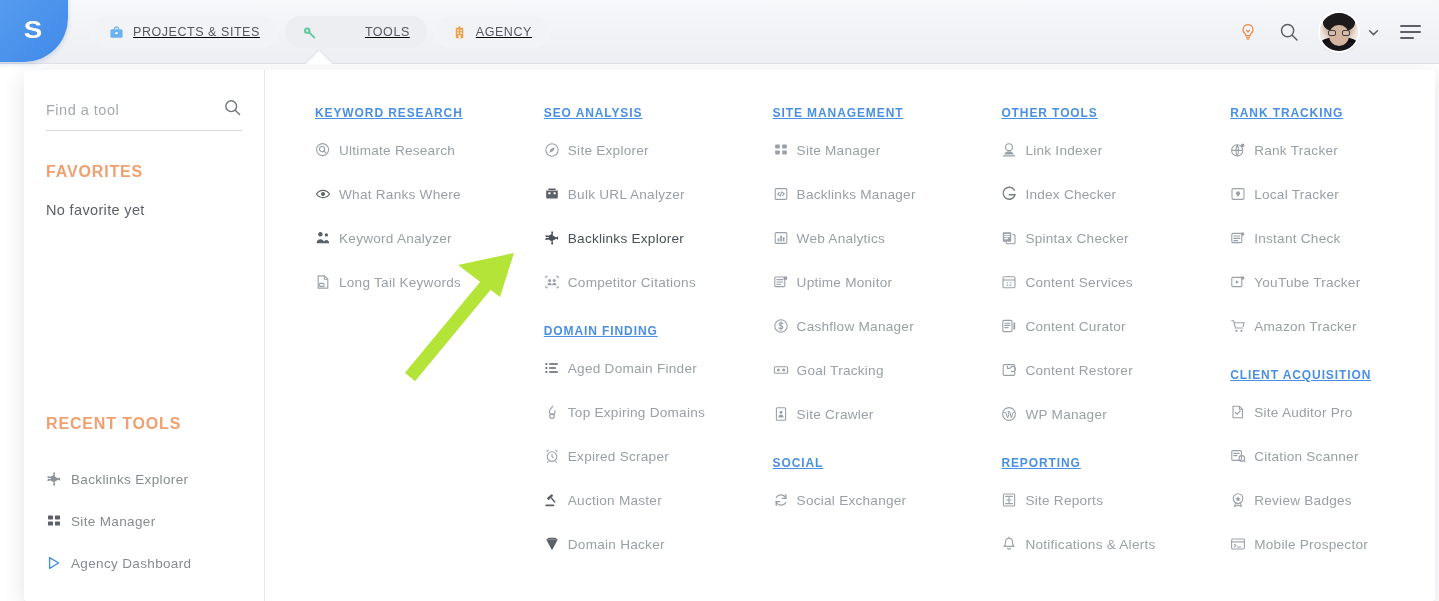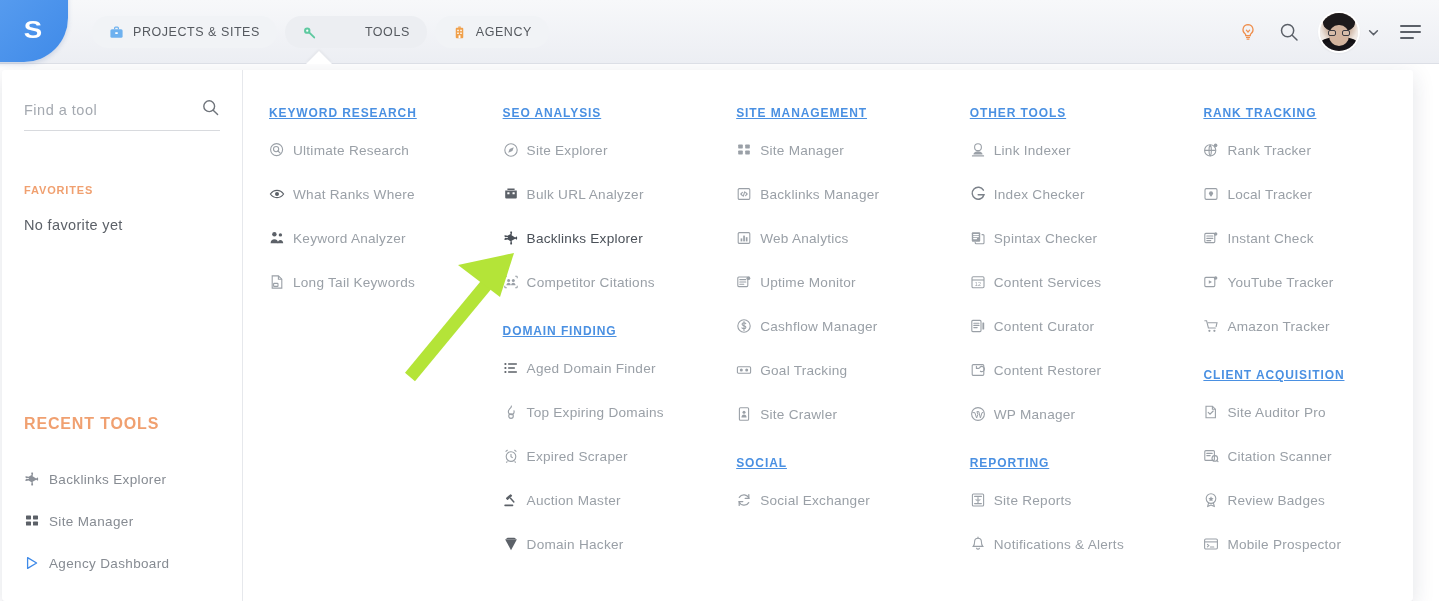--- a/index.html
+++ b/index.html
@@ -24,21 +24,21 @@
     background: linear-gradient(135deg, #5a9ef0 0%, #3f8ae8 100%);
     border-radius: 0 0 44px 0;
     box-shadow: 0 2px 5px rgba(40,80,150,.18);
     display: flex; align-items: center; justify-content: center;
   }
   .logo-s {
     color: #fff; font-size: 24px; font-weight: 700;
     letter-spacing: -1px; transform: translate(6px, 4px) scaleX(1.15);
     font-family: "Liberation Sans", sans-serif;
   }
-  .navtabs { position: absolute; top: 16px; left: 92px; display: flex; gap: 8px; }
+  .navtabs { position: absolute; top: 16px; left: 92px; display: flex; gap: 8px; text-decoration: underline; }
   .navtab {
     display: flex; align-items: center; gap: 9px;
     height: 32px; padding: 0 17px;
     border-radius: 16px;
     background: #f1f3f6;
     color: #55595f; font-size: 12.5px; letter-spacing: .55px;
     cursor: pointer; white-space: nowrap;
   }
   .navtab.active { background: #eceef2; gap: 48px; }
   .navtab .ticon { display: inline-flex; width: 15px; height: 15px; }
@@ -87,45 +87,46 @@
   .avatar .glasses i:last-child { right: 0; }
 
   .burger { display: flex; flex-direction: column; gap: 4px; cursor: pointer; }
   .burger span { display: block; height: 2px; background: #5b6068; border-radius: 1px; }
   .burger span:nth-child(1) { width: 21px; }
   .burger span:nth-child(2) { width: 21px; }
   .burger span:nth-child(3) { width: 14px; }
 
   
   .panel {
-    position: absolute; top: 70px; left: 2px; width: 1411px; height: 531px;
+    position: absolute; top: 70px; left: 24px; width: 1411px; height: 531px;
     background: #fff;
     box-shadow: 0 6px 22px rgba(30,40,70,.13), 0 1px 0 rgba(0,0,0,.03);
     border-radius: 3px;
     display: flex;
     overflow: hidden;
     z-index: 4;
+    gap: 24px;
   }
   .panel-sidebar {
     width: 241px; flex: 0 0 241px; padding: 28px 22px 0 22px;
     border-right: 1px solid #e6e8ec; position: relative;
   }
   .search-row {
     display: flex; align-items: center; justify-content: space-between;
     border-bottom: 1px solid #d8dade; padding-bottom: 9px;
   }
   .search-input {
     border: none; outline: none; background: transparent;
     font-family: "Liberation Sans", sans-serif;
     font-size: 14.5px; color: #6f747b; letter-spacing: .5px; width: 150px;
   }
   .search-input::placeholder { color: #a4a9b0; }
   .sb-heading {
-    font-size: 11px; letter-spacing: .85px; color: #f0a070; font-weight: 700;
-    margin-top: 53px; margin-bottom: 0;
+    font-size: 16px; letter-spacing: .85px; color: #f0a070; font-weight: 700;
+    margin-top: 32px; margin-bottom: 0;
   }
   .sb-note { font-size: 14.5px; color: #5c6168; letter-spacing: .35px; margin-top: 21px; }
   .recent-block { position: absolute; left: 22px; top: 345px; width: 210px; }
   .recent-heading {
     font-size: 16px; letter-spacing: .85px; color: #f0a070; font-weight: 700;
     margin-bottom: 38px;
   }
   .recent-item {
     display: flex; align-items: center; gap: 9px; margin-bottom: 26px;
     color: #868b92; font-size: 13.5px; letter-spacing: .35px; cursor: pointer;

